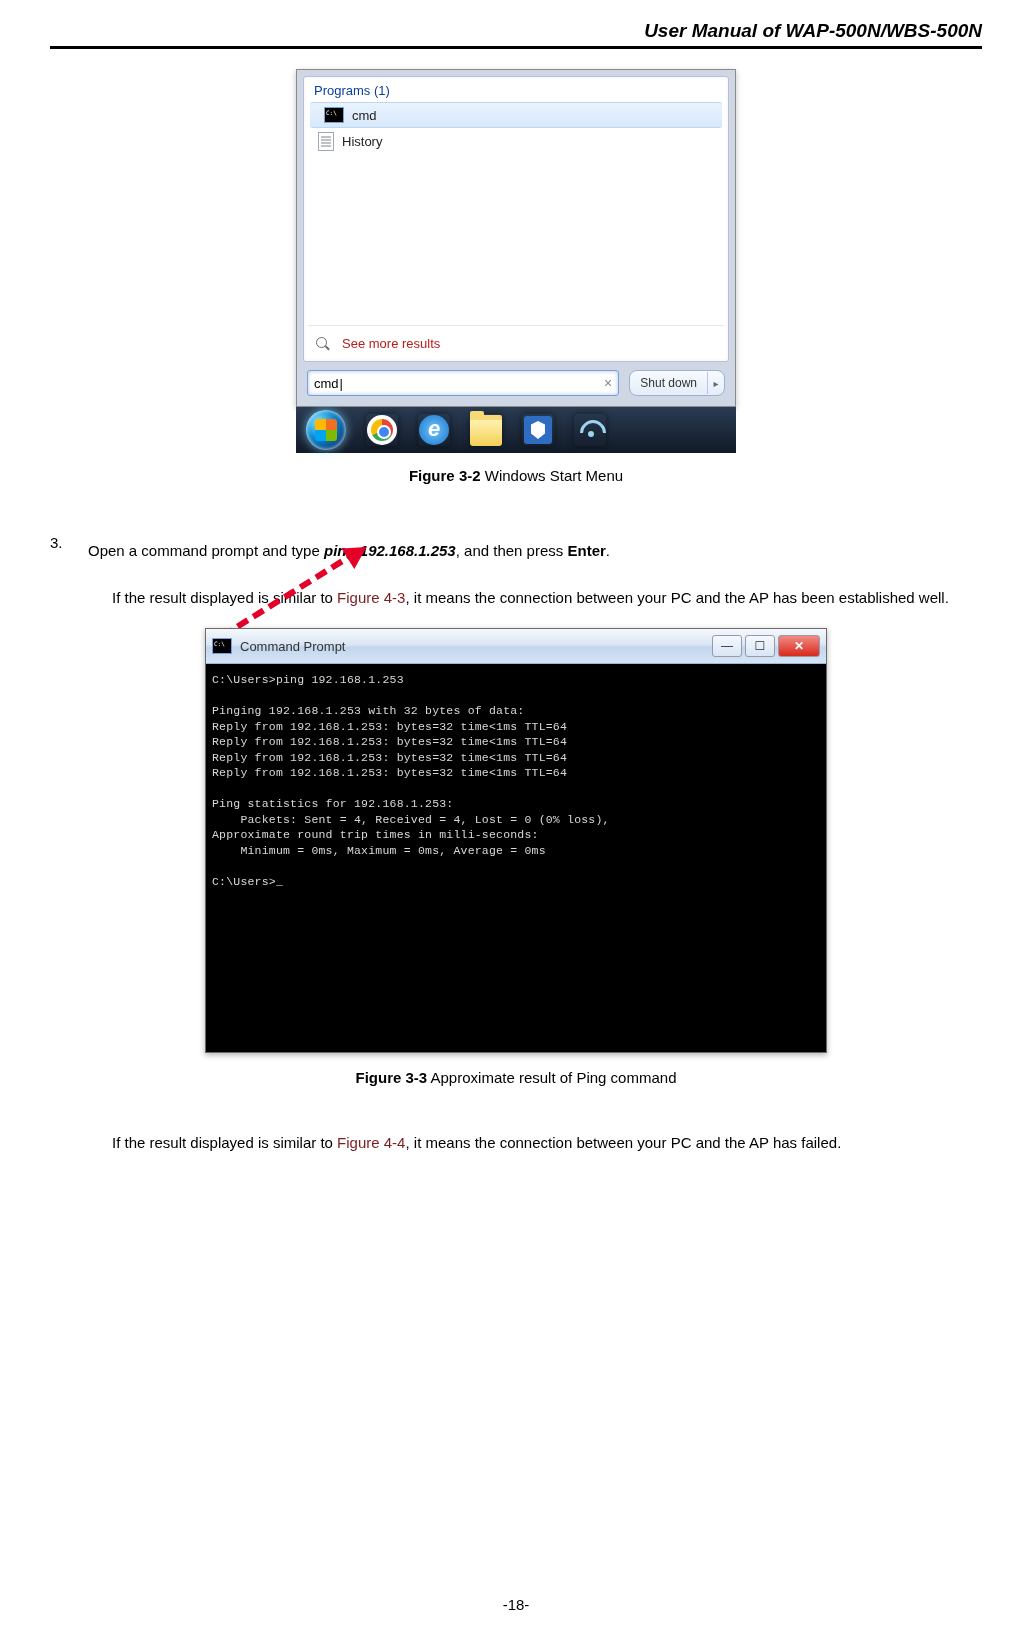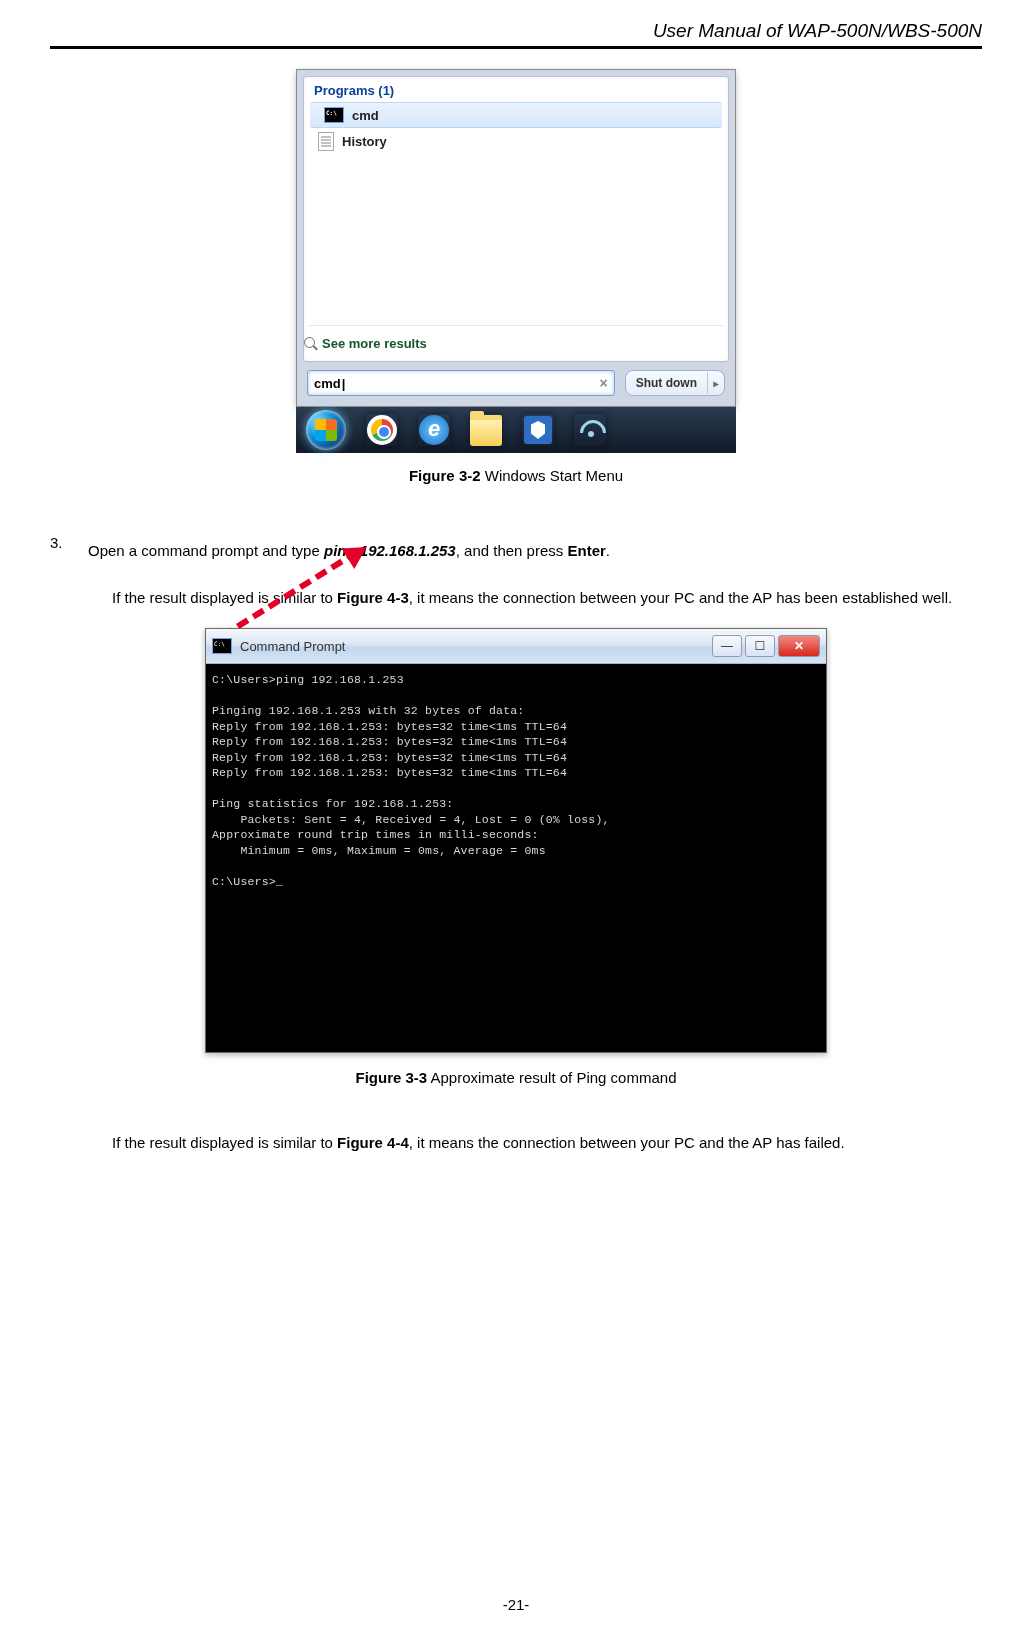--- a/index.html
+++ b/index.html
@@ -14,34 +14,33 @@
     width: 1032px;
     min-height: 1633px;
     margin: 0 auto;
     padding: 20px 50px 40px 50px;
     box-sizing: border-box;
     position: relative;
   }
   .doc-header {
     text-align: right;
     font-style: italic;
-    font-weight: normal;
+    font-weight: bold;
     font-size: 19px;
     padding-bottom: 4px;
     border-bottom: 3px solid #000;
     margin-bottom: 20px;
   }
   .figure-wrap {
     text-align: center;
     position: relative;
   }
   .fig1-holder {
     position: relative;
     display: inline-block;
-    font-weight: bold;
   }
 
   
   .start-menu {
     width: 440px;
     margin: 0 auto;
     border: 1px solid #8b8b8b;
     background: #cfd7e4;
     padding: 6px;
     box-shadow: 0 2px 6px rgba(0,0,0,0.25);
@@ -73,21 +72,21 @@
     width: 18px; height: 14px; background: #000; border: 1px solid #7aa2d8; position: relative;
   }
   .cmd-icon::before { content: "C:\\"; color: #fff; font-size: 6px; font-family: monospace; position: absolute; top: 1px; left: 1px;}
   .page-icon {
     width: 14px; height: 17px; background: #fff; border: 1px solid #9caabb; position: relative;
   }
   .page-icon::before { content: ""; position: absolute; left: 2px; right: 2px; top: 3px; height: 2px; background: #c2c2c2; box-shadow: 0 3px 0 #c2c2c2, 0 6px 0 #c2c2c2, 0 9px 0 #c2c2c2;}
   .sm-text { font-size: 13px; color: #222; }
   .sm-spacer { height: 170px; }
   .sm-divider { height: 1px; background: #e3e7ee; margin: 0 4px; }
-  .sm-see-more { display: flex; align-items: center; gap: 4px; padding: 10px 0; color: #14532d; font-size: 13px;}
+  .sm-see-more { display: flex; align-items: center; gap: 12px; padding: 10px 12px; color: #b91c1c; font-size: 13px;}
   .magnifier-icon {
     width: 14px; height: 14px; position: relative;
   }
   .magnifier-icon::before { content: ""; position: absolute; width: 9px; height: 9px; border: 1.5px solid #6b6b6b; border-radius: 50%; left: 0; top: 0;}
   .magnifier-icon::after { content: ""; position: absolute; width: 5px; height: 1.5px; background: #6b6b6b; transform: rotate(45deg); left: 9px; top: 10px;}
   .sm-footer {
     display: flex; align-items: center; gap: 10px; padding: 8px 4px 4px 4px;
   }
   .sm-search-box {
     flex: 1; display: flex; align-items: center; background: #fff; border: 1px solid #7a9fd0; border-radius: 3px; box-shadow: inset 0 0 4px #a7c3ea;
@@ -147,21 +146,21 @@
 
   
   .caption { text-align: center; margin: 14px 0 50px 0; font-size: 15px;}
   .caption b { font-weight: bold;}
 
   
   .step-row { display:flex; gap: 22px; align-items:flex-start; margin-bottom: 14px;}
   .step-num { width: 16px; flex-shrink:0;}
   .para { margin: 0 0 14px 0; line-height: 2.2;}
   .indent { padding-left: 62px; }
-  .fig-link { color: #000000; font-weight: bold;}
+  .fig-link { color: #7f1d1d; font-weight: normal;}
 
   
   .cmd-window {
     width: 620px; margin: 8px auto 16px auto; text-align:left;
     border: 1px solid #6a6a6a; background: #000;
     box-shadow: 0 2px 6px rgba(0,0,0,.3);
   }
   .cmd-titlebar {
     background: linear-gradient(#f5f9fd, #dbe6f4 45%, #c2d6ee 55%, #d7e5f6);
     display:flex; align-items:center; justify-content:space-between; height:34px; padding:0 6px; border-bottom:1px solid #9eb5d3;
@@ -296,14 +295,14 @@
   </div>
 
   <div class="caption" style="margin-bottom:40px;">
     <b>Figure 3-3</b><span> Approximate result of Ping command</span>
   </div>
 
   <p class="para indent">
     <span>If the result displayed is similar to </span><span class="fig-link">Figure 4-4</span><span>, it means the connection between your PC and the AP has failed.</span>
   </p>
 
-  <div class="page-number">-21-</div>
+  <div class="page-number">-18-</div>
 </div>
 
 </body></html>

